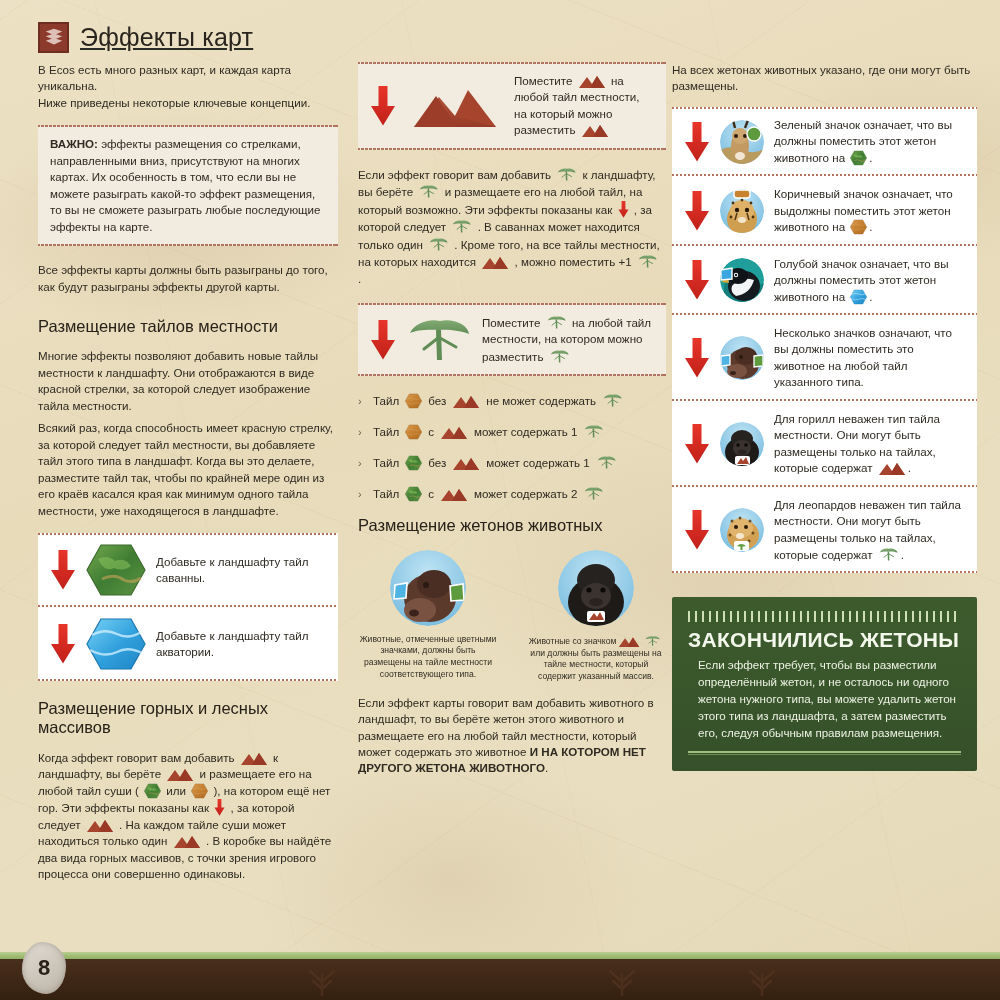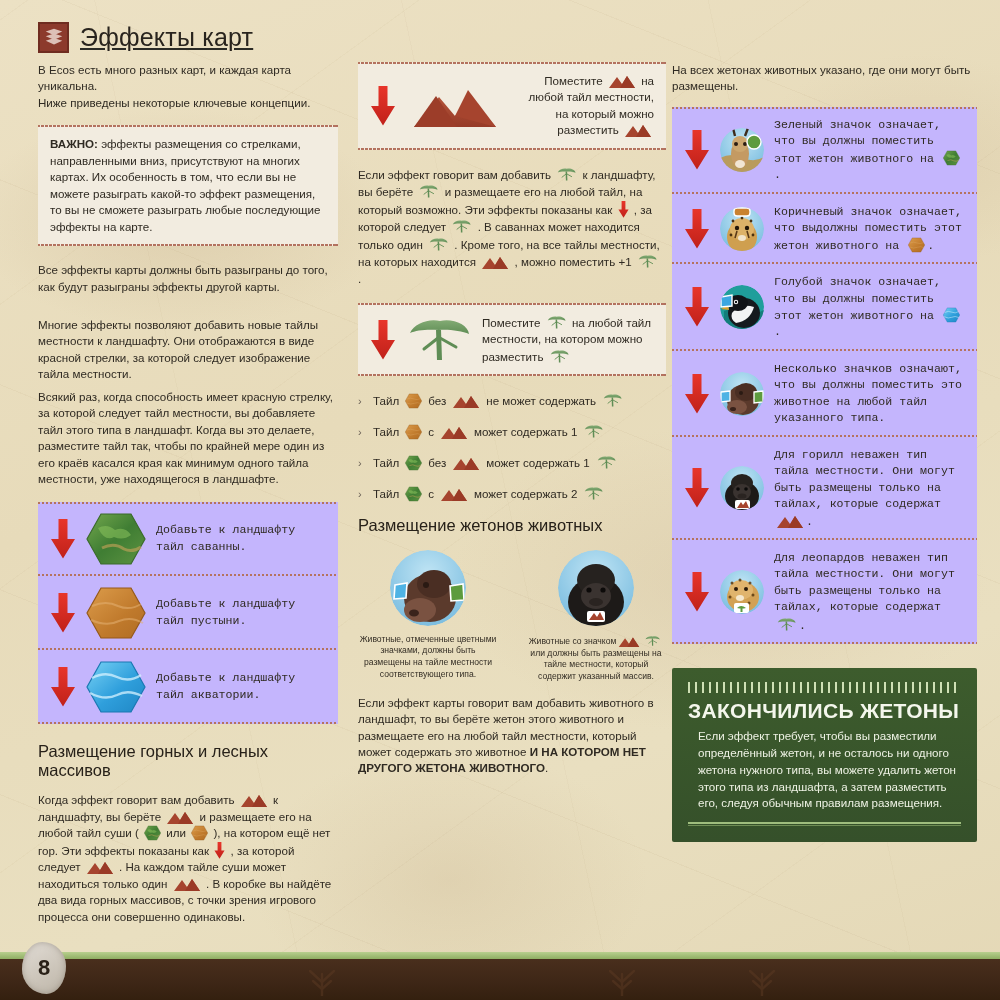--- a/index.html
+++ b/index.html
@@ -91,21 +91,21 @@
     padding: 9px 12px;
     position: relative;
   }
   .dotted-box::before, .dotted-box::after{
     content:""; position:absolute; left:0; right:0; height:2px;
     background-image: repeating-linear-gradient(90deg,#b5735f 0 2px, rgba(0,0,0,0) 2px 4px);
   }
   .dotted-box::before{ top:-2px; }
   .dotted-box::after { bottom:-2px; }
 
-  .strip-group { background:#c4b5fd;font-family:Liberation Mono, monospace; }
+  .strip-group { background:#ffffff; }
   .strip {
     display:flex; align-items:center; gap:10px;
     padding: 10px 12px;
     position: relative;
   }
   .strip + .strip { border-top: 0; }
   .strip::after{
     content:""; position:absolute; left:0; right:0; bottom:0; height:2px;
     background-image: repeating-linear-gradient(90deg,#b5735f 0 2px, rgba(0,0,0,0) 2px 4px);
   }
@@ -282,20 +282,21 @@
 Ниже приведены некоторые ключевые концепции.</p>
 
     <div class="dotted-box mb16">
       <p class="body-text">
         <b>ВАЖНО:</b><span> эффекты размещения со стрелками, направленными вниз, присутствуют на многих картах. Их особенность в том, что если вы не можете разыграть какой-то эффект размещения, то вы не сможете разыграть любые последующие эффекты на карте.</span>
       </p>
     </div>
 
     <p class="body-text mb22">Все эффекты карты должны быть разыграны до того, как будут разыграны эффекты другой карты.</p>
 
+    <h2 class="section-title mb12">Размещение тайлов местности</h2>
 
     <p class="body-text mb6">Многие эффекты позволяют добавить новые тайлы местности к ландшафту. Они отображаются в виде красной стрелки, за которой следует изображение тайла местности.</p>
     <p class="body-text mb14">Всякий раз, когда способность имеет красную стрелку, за которой следует тайл местности, вы добавляете тайл этого типа в ландшафт. Когда вы это делаете, разместите тайл так, чтобы по крайней мере один из его краёв касался края как минимум одного тайла местности, уже находящегося в ландшафте.</p>
 
     <div class="strip-group mb18">
       <div class="strip">
         <span class="ico arrow-big">
             <svg width="26" height="40">
               <use href="#sym-arrow"></use>
             </svg>
@@ -308,33 +309,20 @@
         <span class="body-text">Добавьте к ландшафту тайл саванны.</span>
       </div>
       <div class="strip">
         <span class="ico arrow-big">
             <svg width="26" height="40">
               <use href="#sym-arrow"></use>
             </svg>
           </span>
         <span class="ico hex-lg">
             <svg width="60" height="54">
-              <use href="#sym-hex-d"></use>
-            </svg>
-          </span>
-        <span class="body-text">Добавьте к ландшафту тайл пустыни.</span>
-      </div>
-      <div class="strip">
-        <span class="ico arrow-big">
-            <svg width="26" height="40">
-              <use href="#sym-arrow"></use>
-            </svg>
-          </span>
-        <span class="ico hex-lg">
-            <svg width="60" height="54">
               <use href="#sym-hex-w"></use>
             </svg>
           </span>
         <span class="body-text">Добавьте к ландшафту тайл акватории.</span>
       </div>
     </div>
 
     <h2 class="section-title mb12" style="white-space:pre-line;">Размещение горных и лесных массивов</h2>
 
     <p class="body-text">
@@ -365,21 +353,21 @@
       <span>. На каждом тайле суши может находиться только один</span>
       <span class="ico mtn-sm inline-ico"><svg width="28" height="16">
             <use href="#sym-mtn-s"></use>
           </svg></span>
       <span>. В коробке вы найдёте два вида горных массивов, с точки зрения игрового процесса они совершенно одинаковы.</span>
     </p>
   </div>
 
   <div class="col" id="col-mid" style="top:62px;">
 
-    <div class="dotted-box mb16" style="display:flex;align-items:center;gap:16px;text-align:right;">
+    <div class="dotted-box mb16" style="display:flex;align-items:center;gap:16px;">
       <span class="ico arrow-big">
           <svg width="26" height="40">
             <use href="#sym-arrow"></use>
           </svg>
         </span>
       <span class="ico mtn-lg">
           <svg width="86" height="44">
             <use href="#sym-mtn"></use>
           </svg>
         </span>

